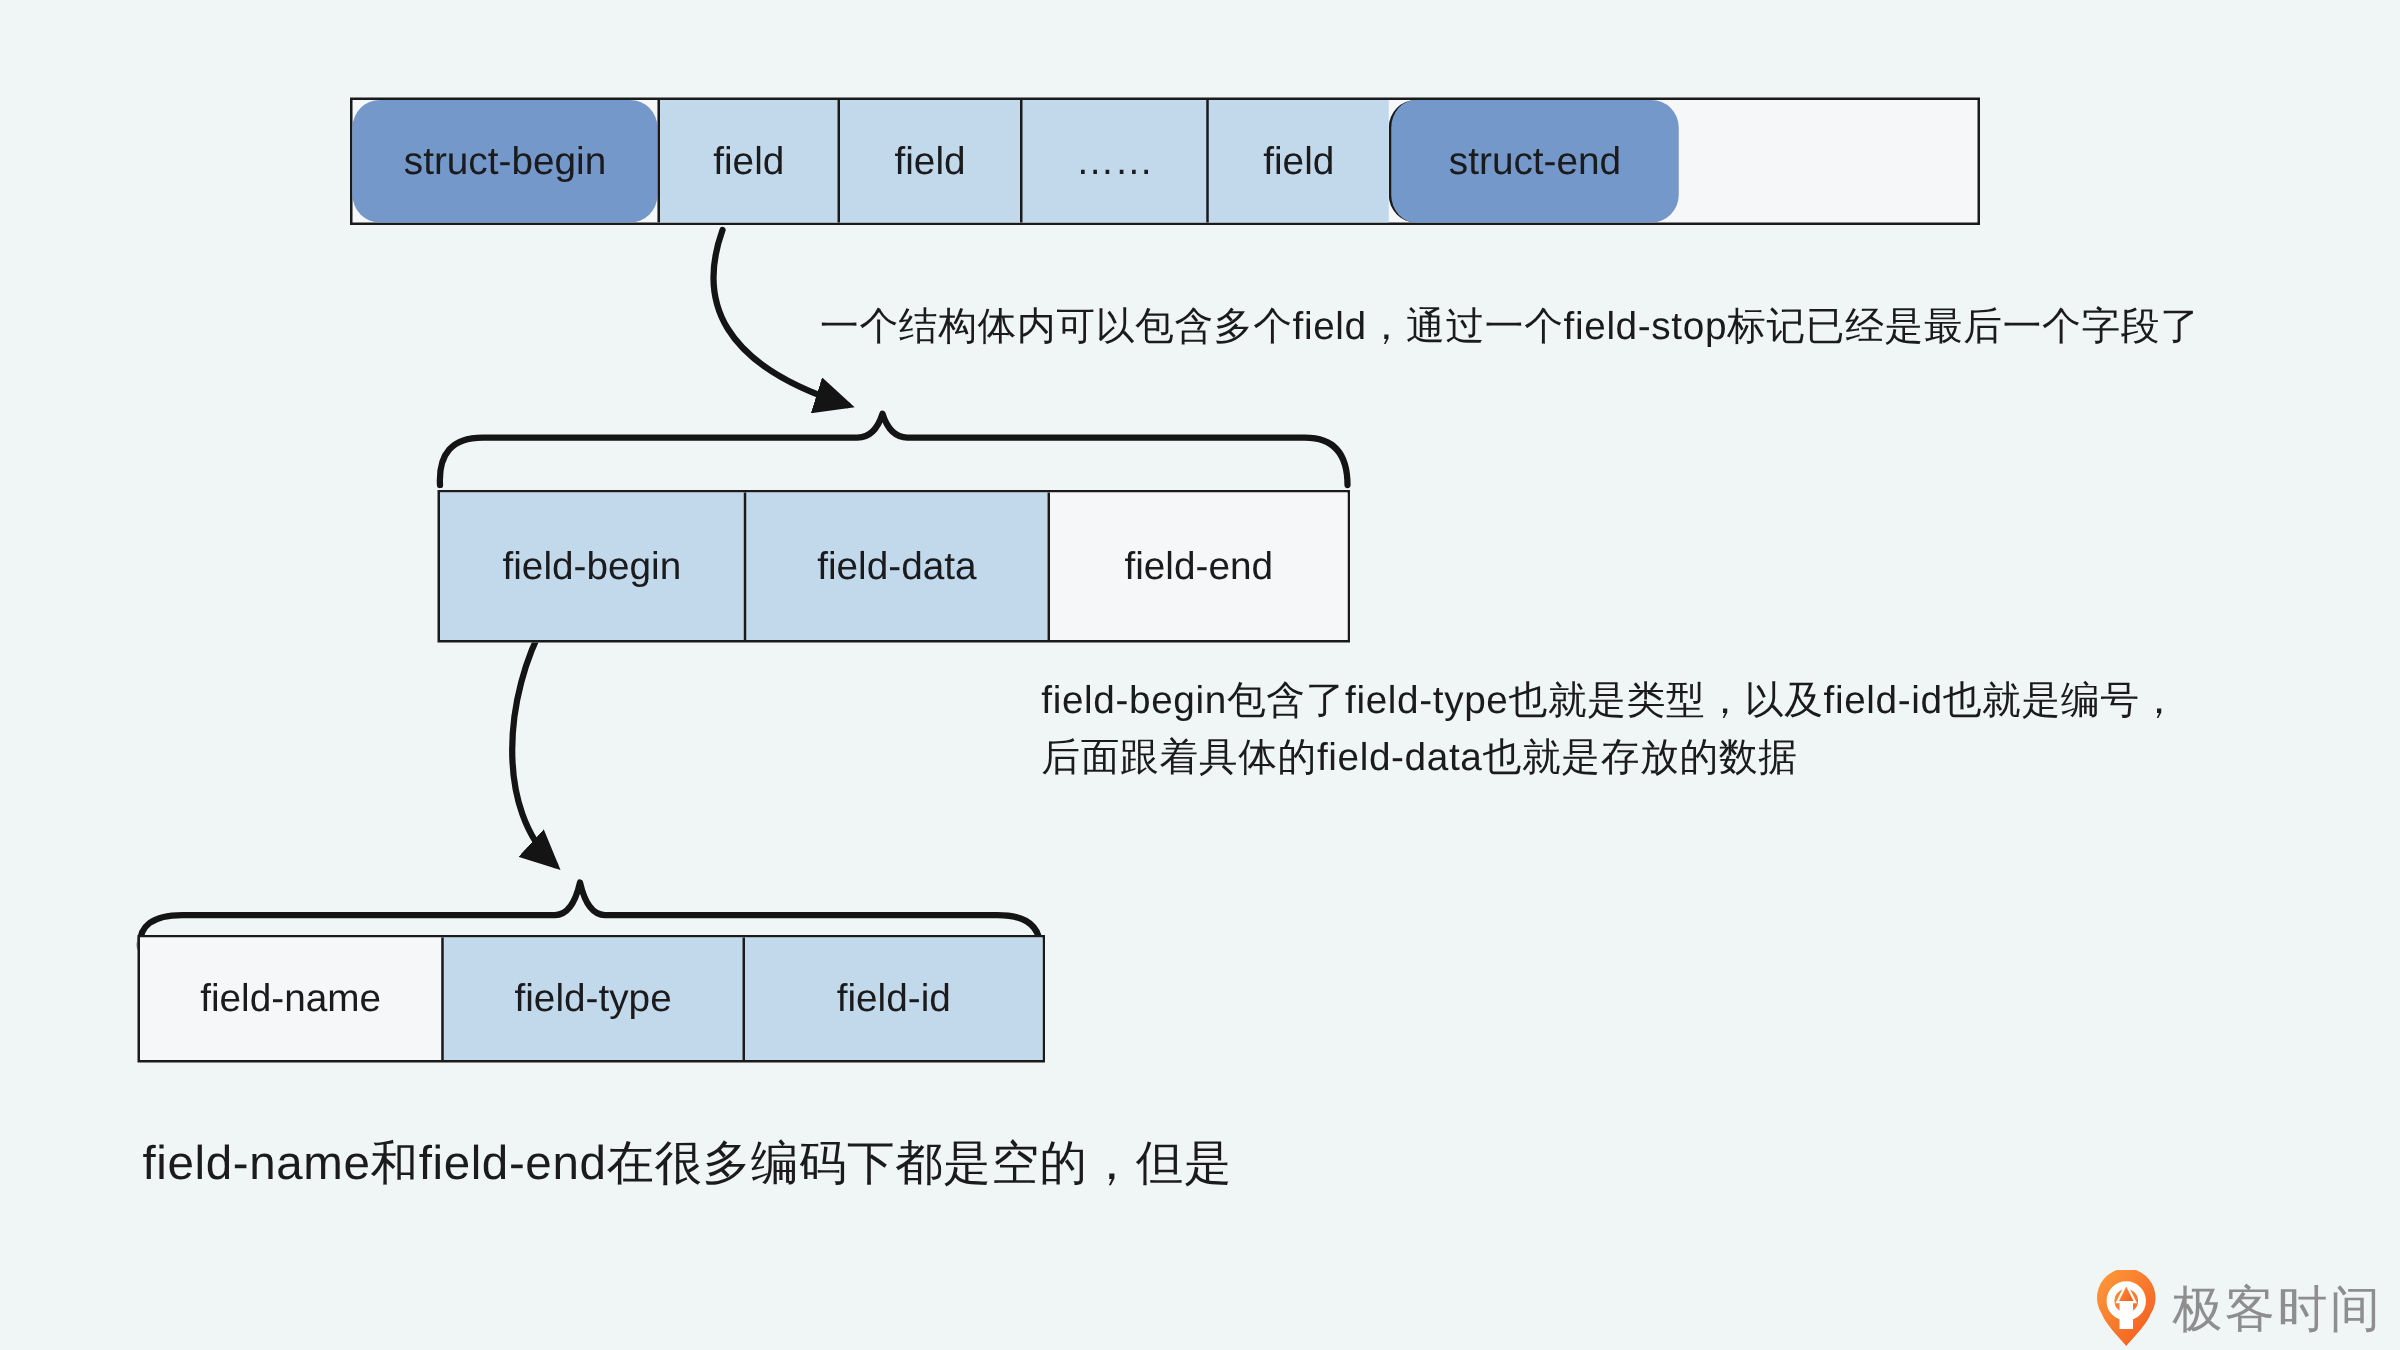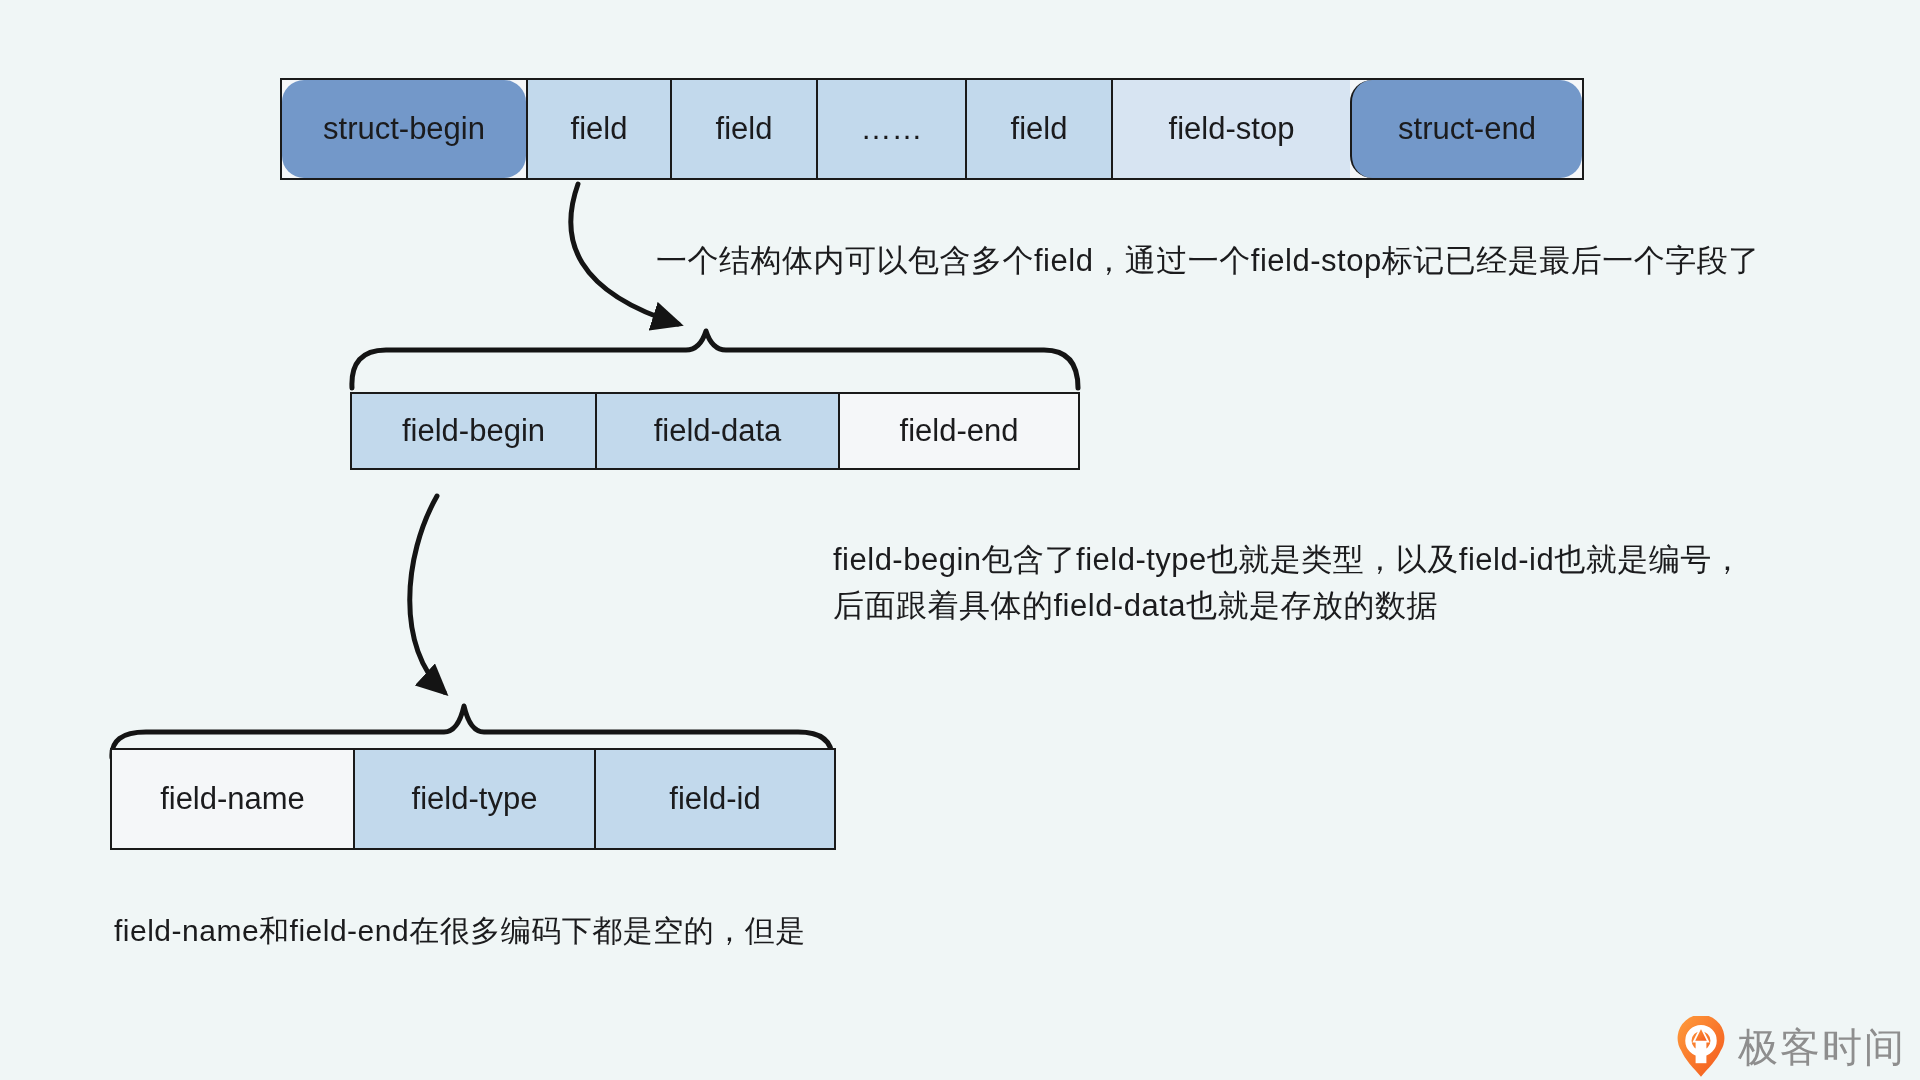--- a/index.html
+++ b/index.html
@@ -21,27 +21,27 @@
     font-size:31px; color:var(--text); height:100%;
     border-left:2px solid var(--border); white-space:nowrap;
   }
   .dcell:first-child { border-left:none; }
   .tone-dark   { background:var(--cell_dark);border-radius:22px; }
   .tone-medium { background:var(--cell_medium); }
   .tone-light  { background:var(--cell_light); }
   .tone-white  { background:var(--cell_white); }
 
   #table-struct      { left:280px; top:78px;  width:1304px; height:102px; }
-  #table-field       { left:350px; top:392px; width:730px;  height:78px; }
+  #table-field       { left:350px; top:392px; width:730px;  height:122px; }
   #table-field-begin { left:110px; top:748px; width:726px;  height:102px; }
 
   .annotation { position:absolute; font-size:31px; letter-spacing:0.5px; color:var(--text); }
   #note1 { left:656px; top:240px; }
   #note2 { left:833px; top:537px; line-height:46px; }
-  #note3 { left:114px; top:909px; line-height:44px; font-size:30px; }
+  #note3 { left:114px; top:909px; line-height:44px; font-size:38px; }
 
   #diagram-overlay { position:absolute; left:0; top:0; width:1920px; height:1080px; pointer-events:none; }
 
   #logo { position:absolute; left:1674px; top:1016px; display:flex; align-items:center; gap:10px;justify-content:space-between; }
   #logo-text { font-size:40px; color:var(--logo_text_gray); letter-spacing:2px; }
 </style>
 </head>
 <body style="background: rgb(240, 246, 246);">
 
 <svg id="diagram-overlay" viewBox="0 0 1920 1080" xmlns="http://www.w3.org/2000/svg">
@@ -63,21 +63,20 @@
 
   <path d="M 112 758 Q 110 732 146 732 L 444 732 Q 458 732 464 706 Q 470 732 484 732 L 798 732 Q 832 732 832 758" fill="none" stroke="var(--ink)" stroke-width="5" stroke-linecap="round" stroke-linejoin="round"></path>
 </svg>
 
 <div id="table-struct" class="dtable">
     <div class="dcell tone-dark" style="flex: 0 0 244px;">struct-begin</div>
     <div class="dcell tone-medium" style="flex: 0 0 144px;">field</div>
     <div class="dcell tone-medium" style="flex: 0 0 146px;">field</div>
     <div class="dcell tone-medium" style="flex: 0 0 149px;">……</div>
     <div class="dcell tone-medium" style="flex: 0 0 146px;">field</div>
-    <div class="dcell tone-light" style="flex: 0 0 239px;">field-stop</div>
     <div class="dcell tone-dark" style="flex: 0 0 232px;">struct-end</div>
   </div>
 <div id="table-field" class="dtable">
     <div class="dcell tone-medium" style="flex: 0 0 243px;">field-begin</div>
     <div class="dcell tone-medium" style="flex: 0 0 243px;">field-data</div>
     <div class="dcell tone-white" style="flex: 0 0 240px;">field-end</div>
   </div>
 <div id="table-field-begin" class="dtable">
     <div class="dcell tone-white" style="flex: 0 0 241px;">field-name</div>
     <div class="dcell tone-medium" style="flex: 0 0 241px;">field-type</div>

